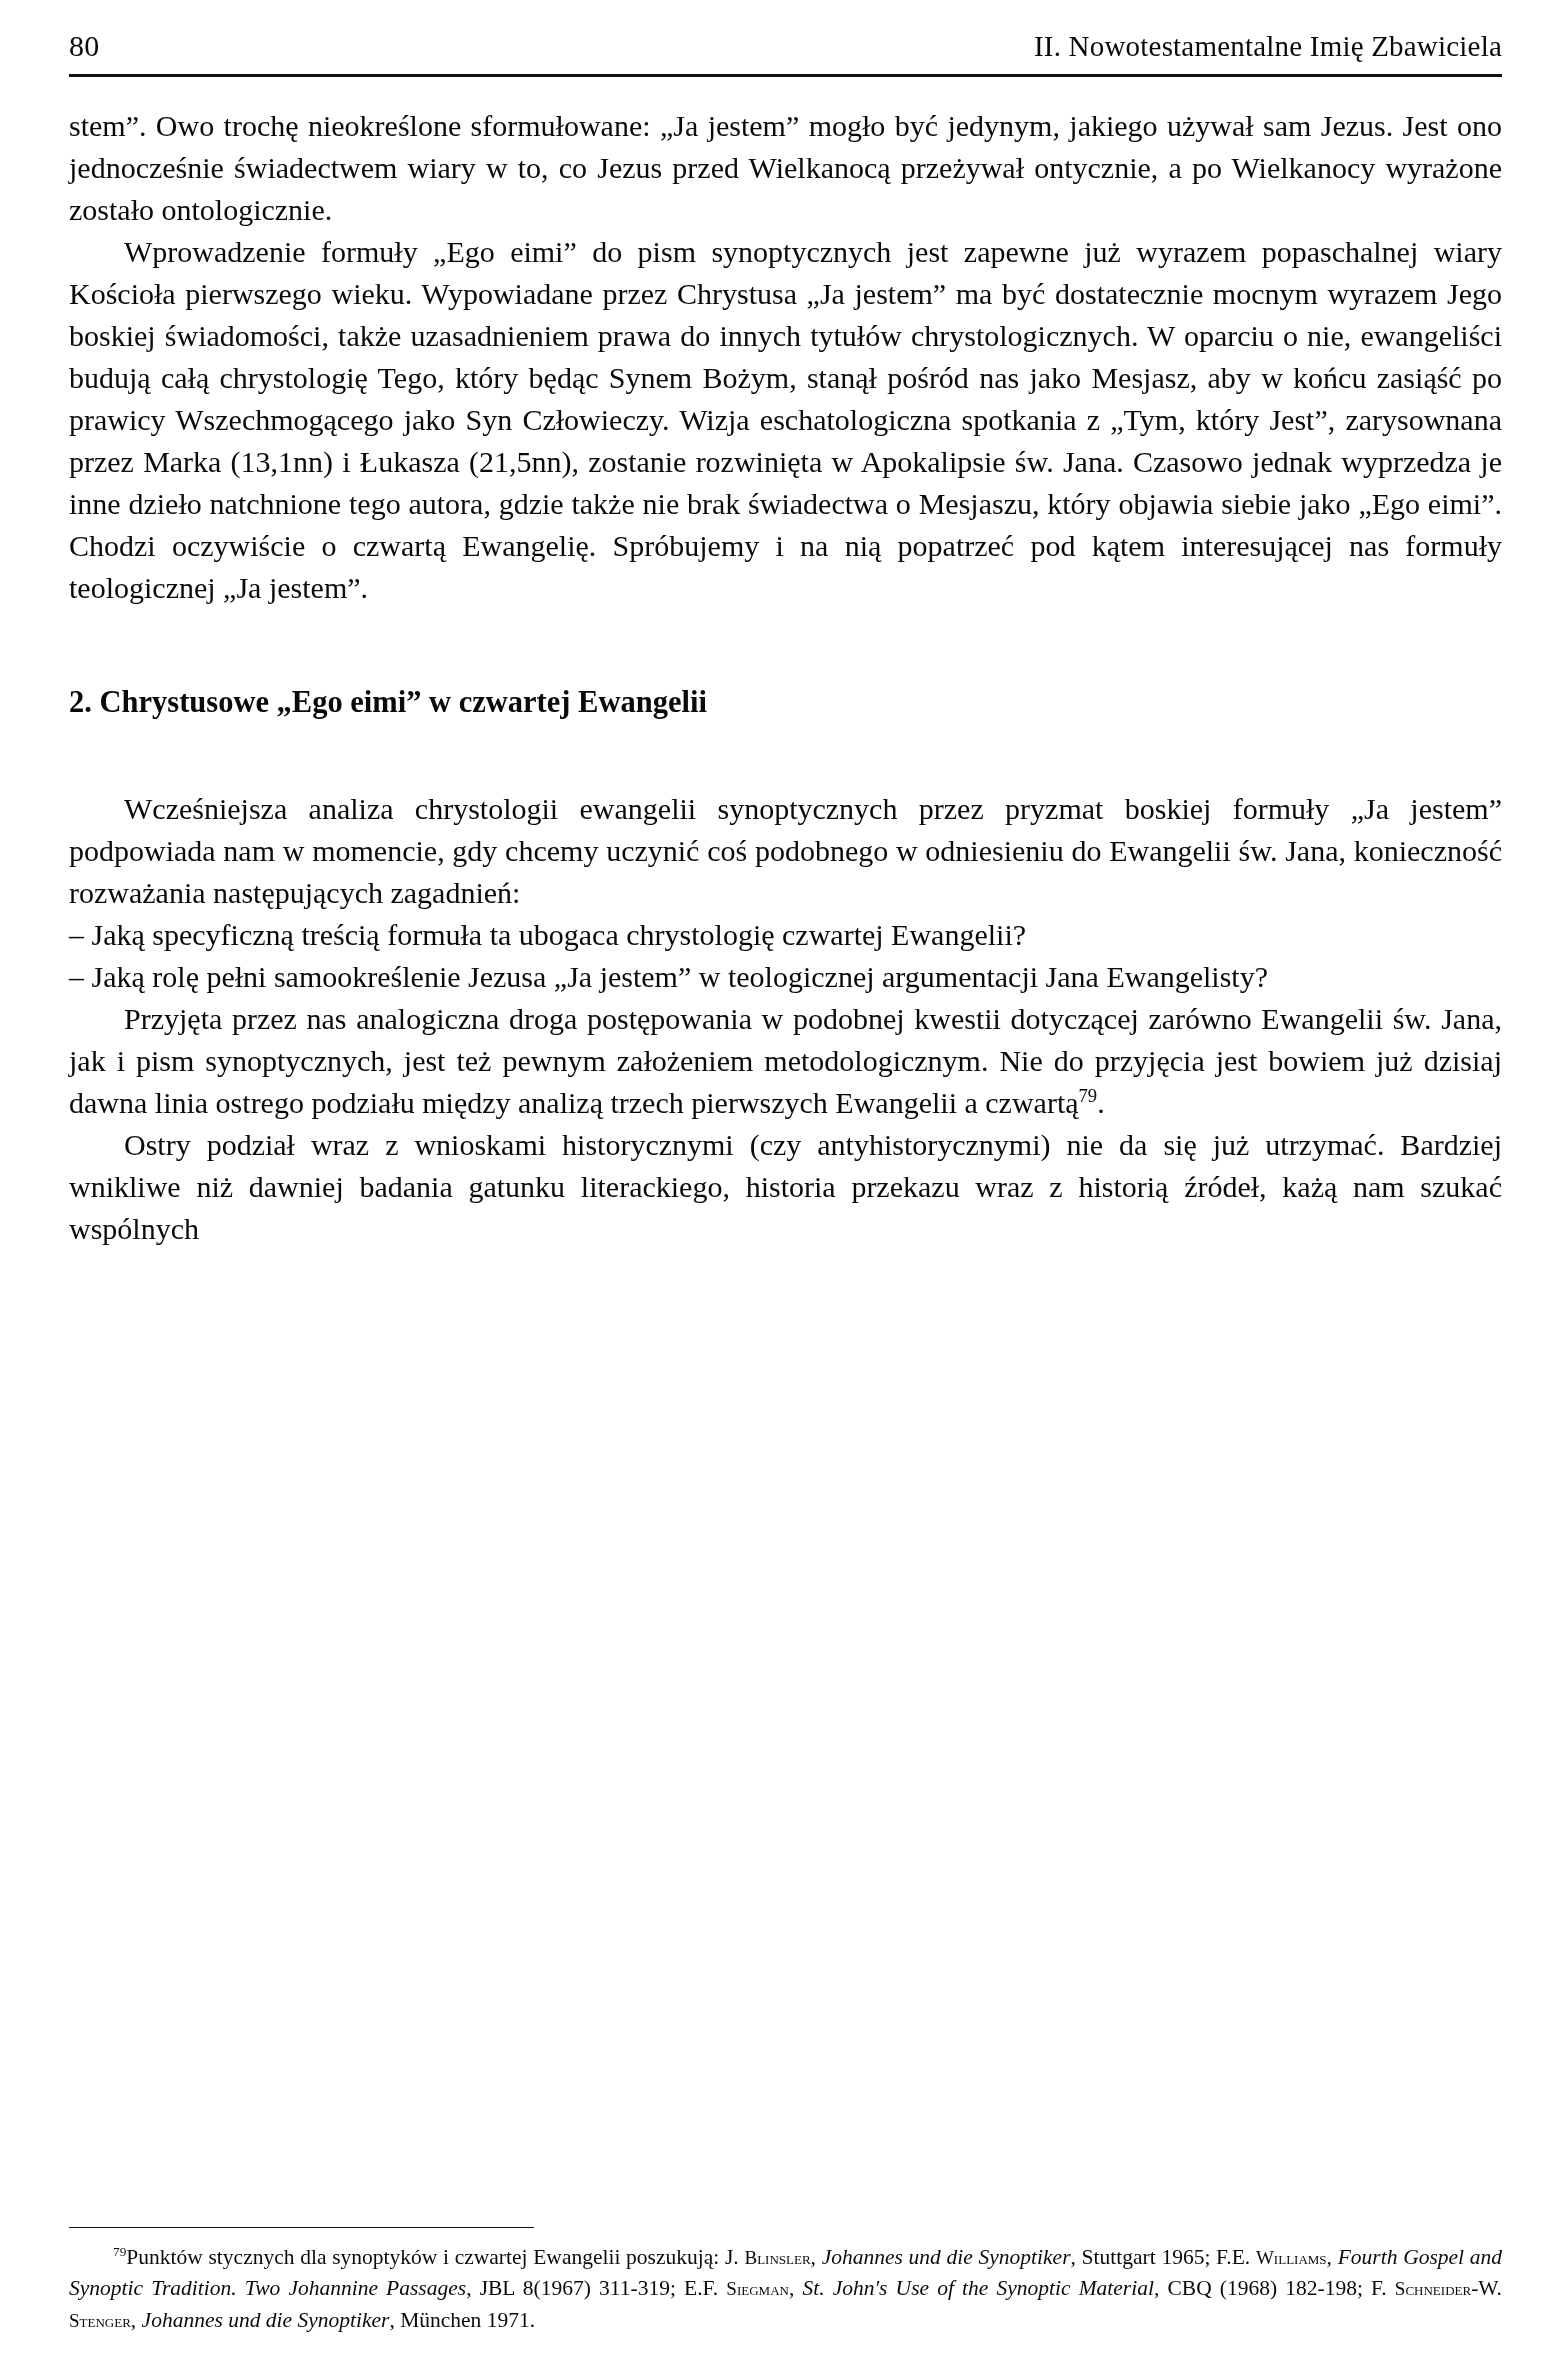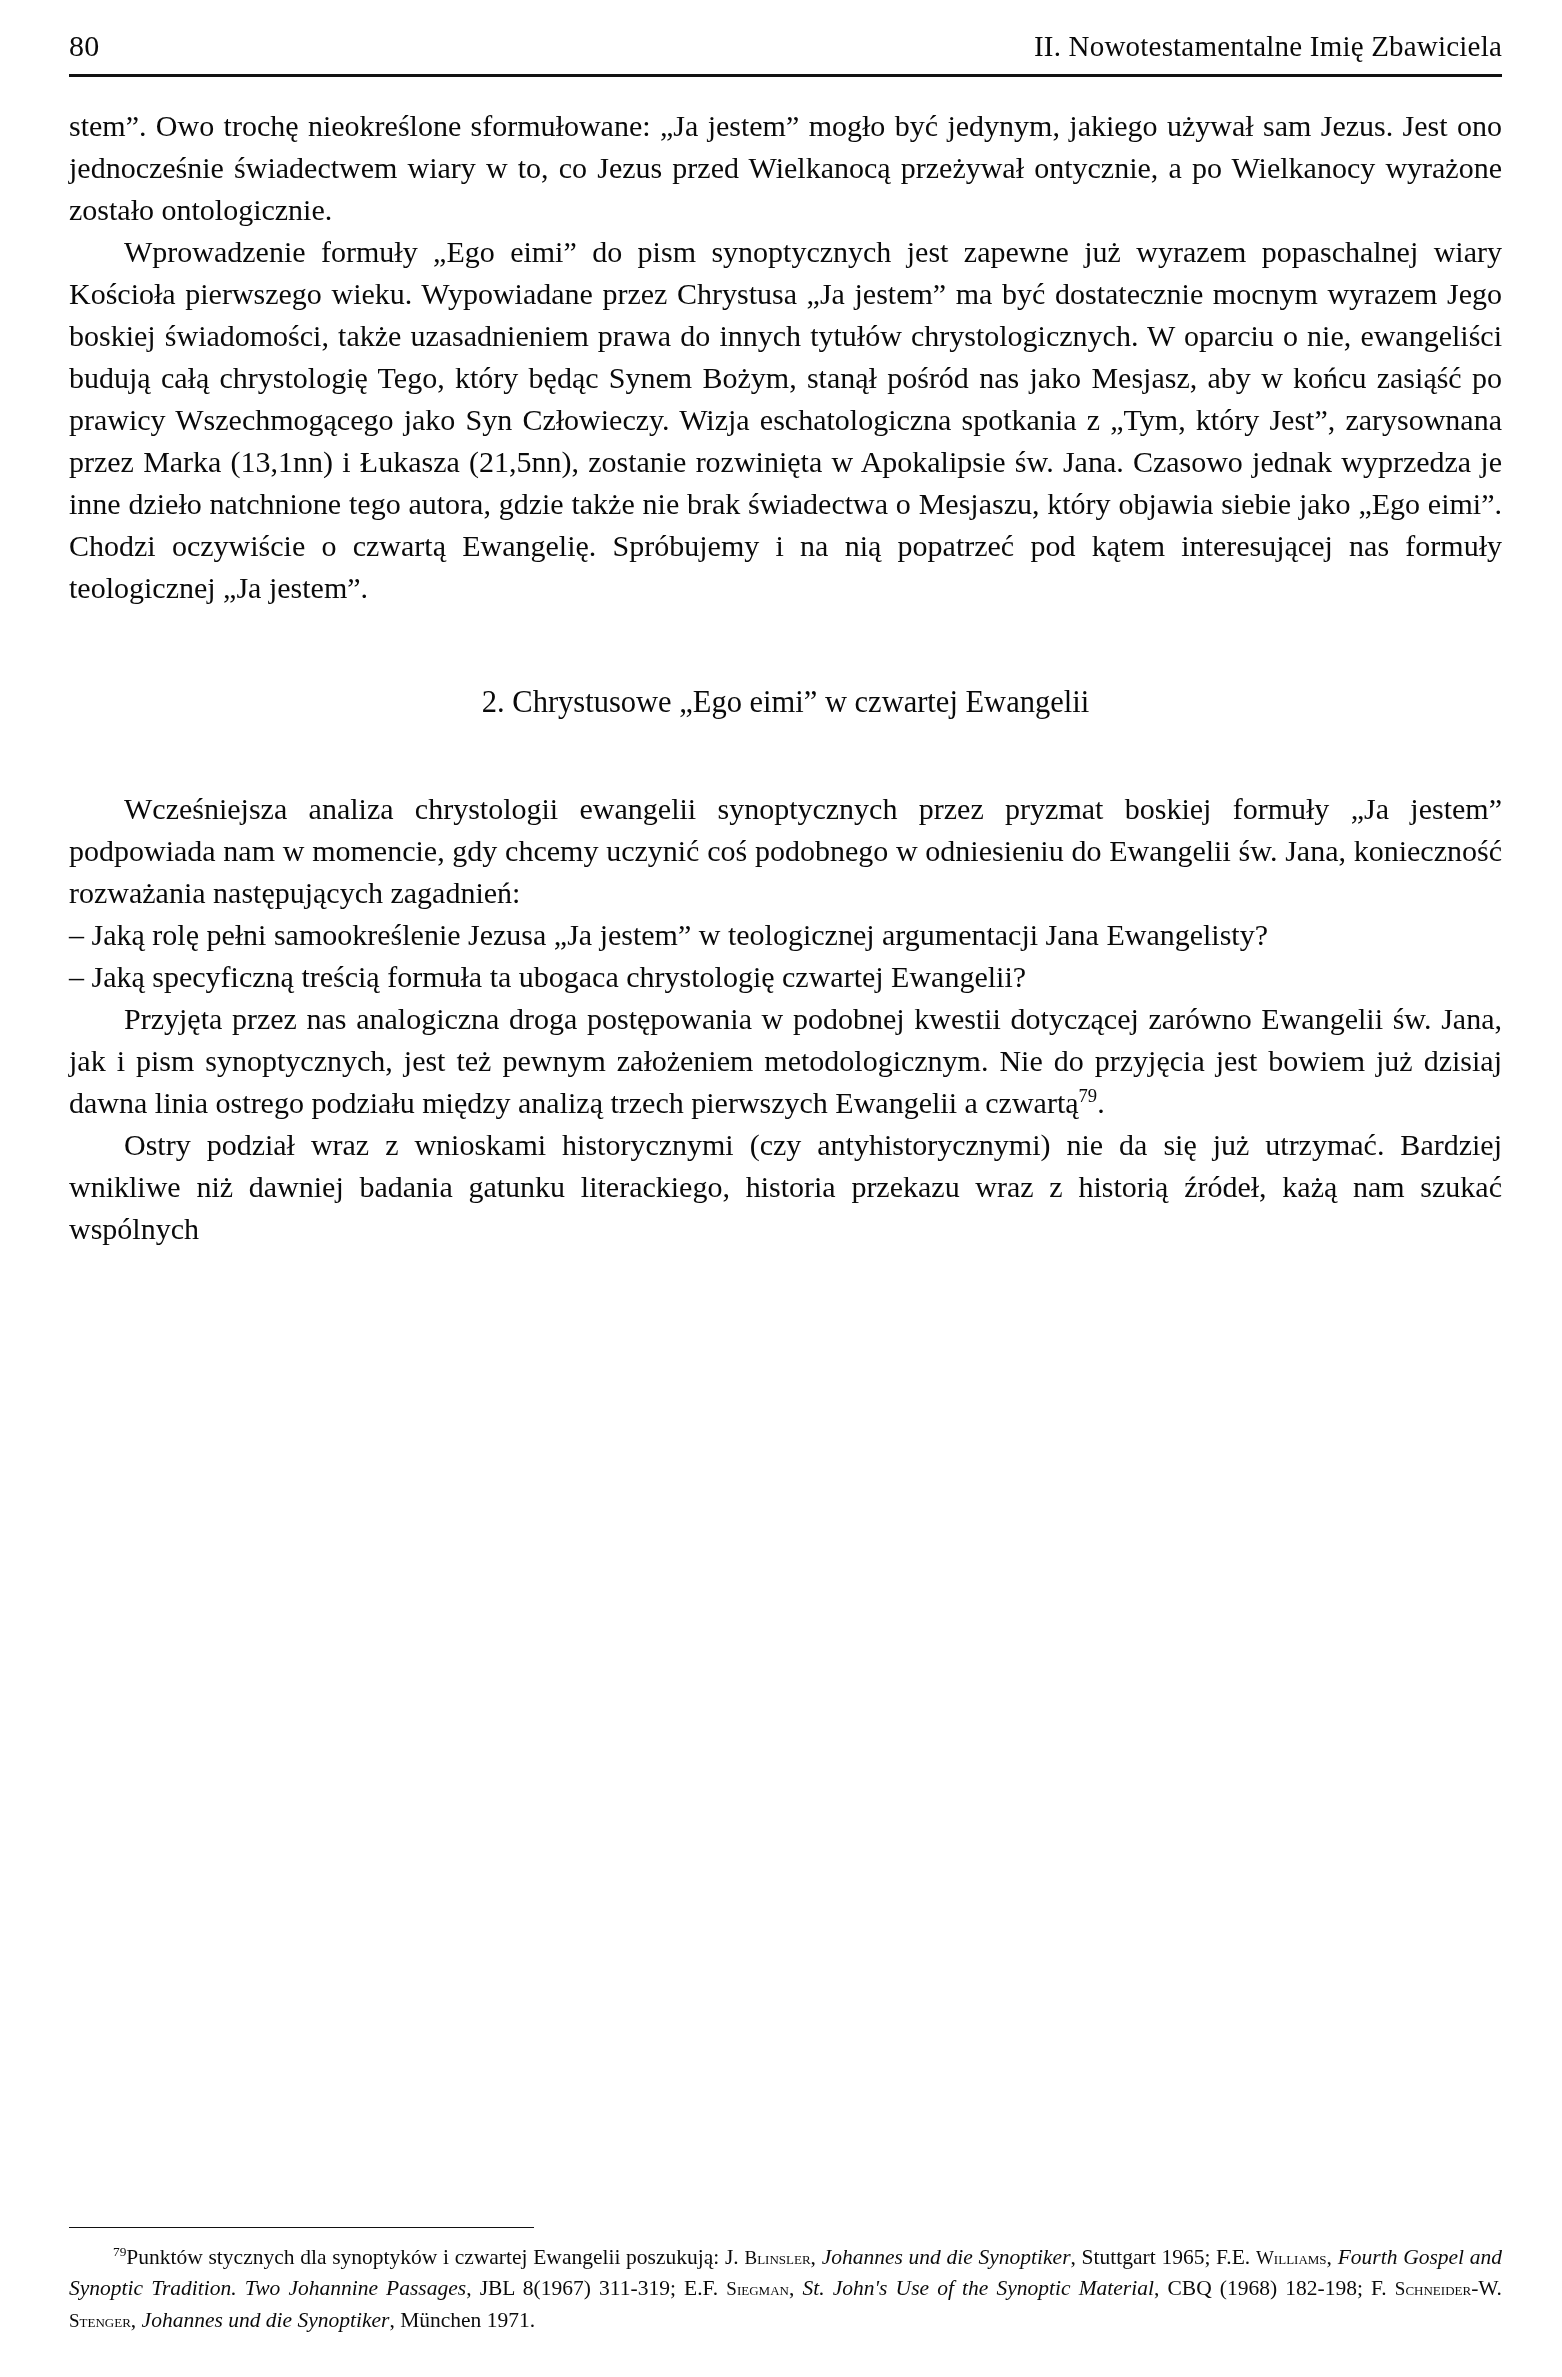--- a/index.html
+++ b/index.html
@@ -72,23 +72,23 @@
   }
   .body-col p.noindent {
     text-indent: 0;
   }
 
   
   .section-heading {
     margin: 0;
     padding-top: 75px;
     padding-bottom: 67px;
-    text-align: center;
+    text-align: left;
     font-size: 30.5px;
-    font-weight: normal;
+    font-weight: bold;
     line-height: 1.2;
   }
 
   
   .footnote-zone {
     position: absolute;
     left: 0;
     bottom: 41px;
     width: 1433px;
   }
@@ -135,22 +135,22 @@
     <div class="body-col">
 
       <p class="noindent">stem”. Owo trochę nieokreślone sformułowane: „Ja jestem” mogło być jedynym, jakiego używał sam Jezus. Jest ono jednocześnie świadectwem wiary w to, co Jezus przed Wielkanocą przeżywał ontycznie, a po Wielkanocy wyrażone zostało ontologicznie.</p>
 
       <p class="indent">Wprowadzenie formuły „Ego eimi” do pism synoptycznych jest zapewne już wyrazem popaschalnej wiary Kościoła pierwszego wieku. Wypowiadane przez Chrystusa „Ja jestem” ma być dostatecznie mocnym wyrazem Jego boskiej świadomości, także uzasadnieniem prawa do innych tytułów chrystologicznych. W oparciu o nie, ewangeliści budują całą chrystologię Tego, który będąc Synem Bożym, stanął pośród nas jako Mesjasz, aby w końcu zasiąść  po prawicy Wszechmogącego jako Syn Człowieczy. Wizja eschatologiczna spotkania z „Tym, który Jest”, zarysownana przez Marka (13,1nn) i Łukasza (21,5nn), zostanie rozwinięta w Apokalipsie św. Jana. Czasowo jednak wyprzedza je inne dzieło natchnione tego autora, gdzie także nie brak świadectwa o Mesjaszu, który objawia siebie jako „Ego eimi”. Chodzi oczywiście o czwartą Ewangelię. Spróbujemy i na nią popatrzeć pod kątem interesującej nas formuły teologicznej „Ja jestem”.</p>
 
       <h2 class="section-heading">2. Chrystusowe „Ego eimi” w czwartej Ewangelii</h2>
 
       <p class="indent">Wcześniejsza analiza chrystologii ewangelii synoptycznych przez pryzmat boskiej formuły „Ja jestem” podpowiada nam w momencie, gdy chcemy uczynić coś podobnego w odniesieniu do Ewangelii św. Jana, konieczność rozważania następujących zagadnień:</p>
 
+      <p class="noindent">– Jaką specyficzną treścią formuła ta ubogaca chrystologię czwartej Ewangelii?</p>
       <p class="noindent">– Jaką rolę pełni samookreślenie Jezusa „Ja jestem” w teologicznej argumentacji Jana Ewangelisty?</p>
-      <p class="noindent">– Jaką specyficzną treścią formuła ta ubogaca chrystologię czwartej Ewangelii?</p>
 
       <p class="indent"><span>Przyjęta przez nas analogiczna droga postępowania w podobnej kwestii dotyczącej zarówno Ewangelii św. Jana, jak i pism synoptycznych, jest też pewnym założeniem metodologicznym. Nie do przyjęcia jest bowiem już dzisiaj dawna linia ostrego podziału między analizą trzech pierwszych Ewangelii a czwartą</span><sup class="fnref">79</sup><span>.</span></p>
 
       <p class="indent">Ostry podział wraz z wnioskami historycznymi (czy antyhistorycznymi) nie da się już utrzymać. Bardziej wnikliwe niż dawniej badania gatunku literackiego, historia przekazu wraz z historią źródeł, każą nam szukać wspólnych</p>
     </div>
 
     <div class="footnote-zone">
       <hr class="footnote-rule">
       <div class="footnote">
         <sup class="fnmark">79</sup><span><span>Punktów stycznych dla synoptyków i czwartej Ewangelii poszukują: J. </span><span class="sc">Blinsler</span><span>, </span><span class="it">Johannes und die Synoptiker</span><span>, Stuttgart 1965; F.E. </span><span class="sc">Williams</span><span>, </span><span class="it">Fourth Gospel and Synoptic Tradition. Two Johannine Passages</span><span>, JBL 8(1967) 311-319; E.F. </span><span class="sc">Siegman</span><span>, </span><span class="it">St. John's Use of the Synoptic Material</span><span>, CBQ (1968) 182-198; F. </span><span class="sc">Schneider</span><span>-W. </span><span class="sc">Stenger</span><span>, </span><span class="it">Johannes und die Synoptiker</span><span>, München 1971.</span></span>

